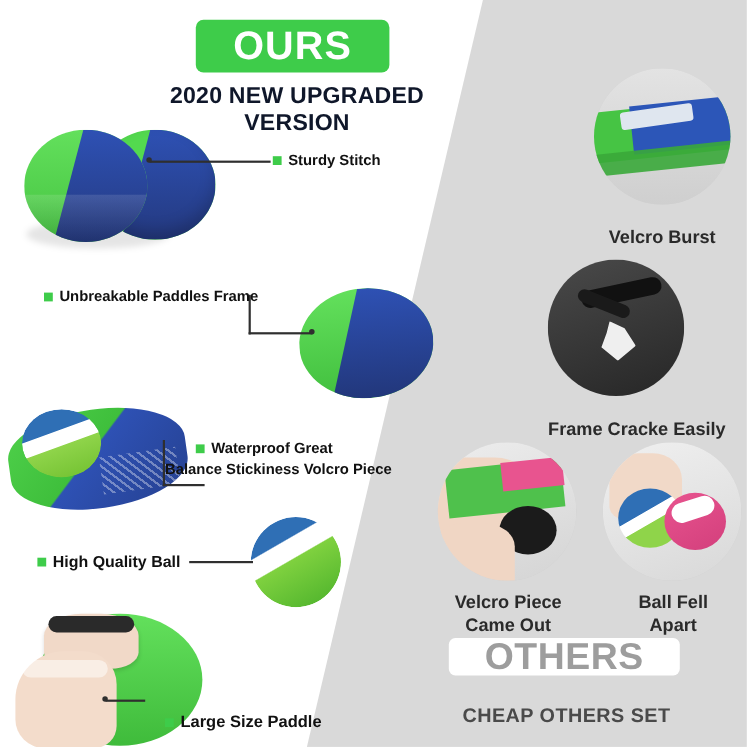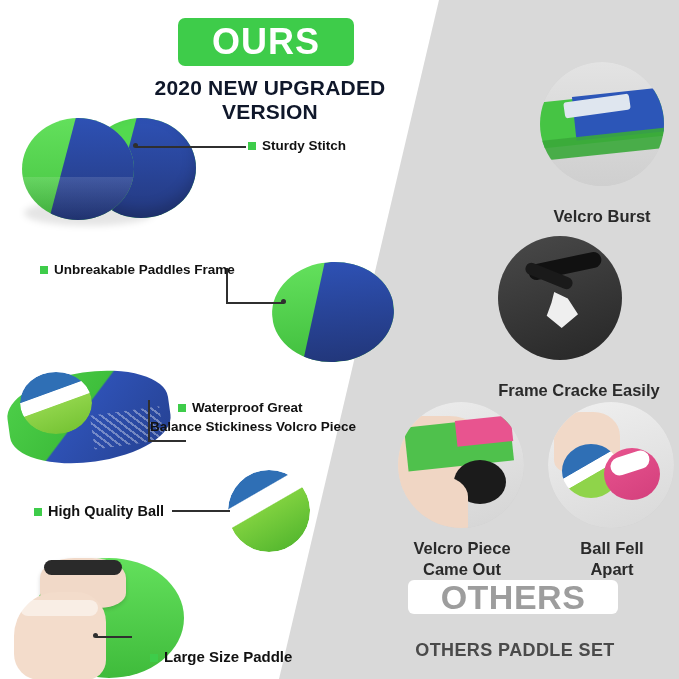--- a/index.html
+++ b/index.html
@@ -205,15 +205,15 @@
                 background:linear-gradient(150deg,#2f6fb5,#2f6fb5 40%,#ffffff 41%,#ffffff 55%,#8fd44a 56%);"></div>
     <div style="position:absolute;left:56px;top:46px;width:56px;height:52px;border-radius:50%;
                 background:linear-gradient(150deg,#e8548f,#d33f7c);"></div>
     <div style="position:absolute;left:62px;top:52px;width:40px;height:18px;background:#ffffff;border-radius:10px;transform:rotate(-18deg);"></div>
   </div>
   <div class="rcap" style="left:534px;top:538px;width:156px;"><span>Ball Fell</span><br><span>Apart</span></div>
 
   <div class="others-badge">
     <span>OTHERS</span>
   </div>
-  <div class="others-sub">OTHERS PADDLE SET</div>
+  <div class="others-sub">CHEAP OTHERS SET</div>
 
 </div>
 
 </body></html>

